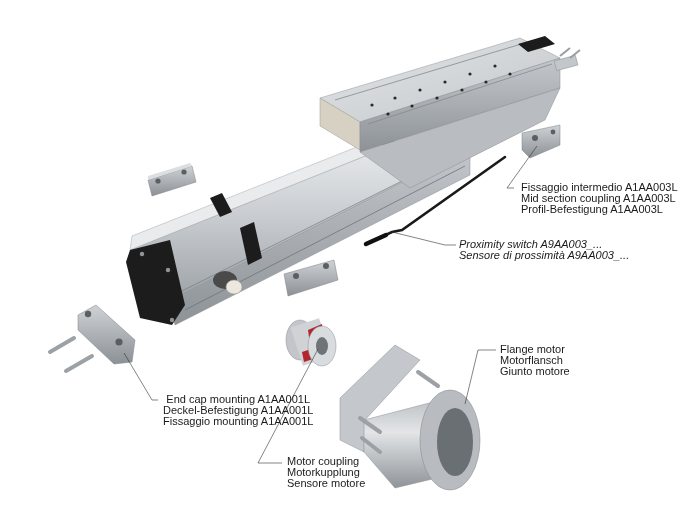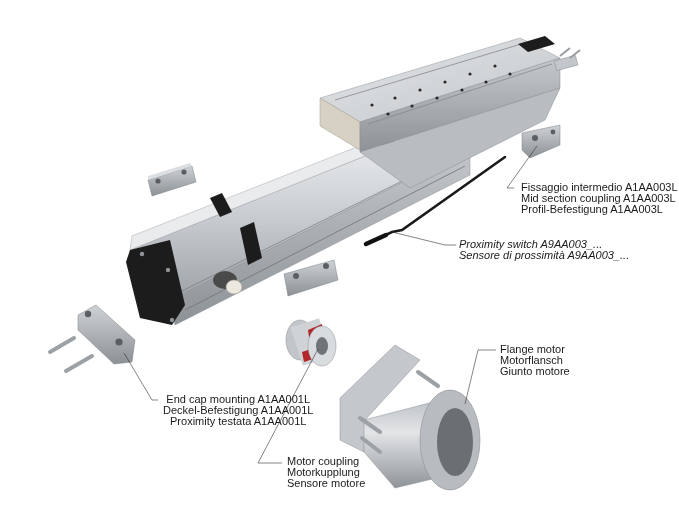--- a/index.html
+++ b/index.html
@@ -153,21 +153,21 @@
 </div>
 
 <div class="label" style="left:459px; top:239px;font-style:italic;">
   <div>Proximity switch A9AA003_...</div>
   <div>Sensore di prossimità A9AA003_...</div>
 </div>
 
 <div class="label" style="left:163px; top:394px;text-align:center;">
   <div>End cap mounting A1AA001L</div>
   <div>Deckel-Befestigung A1AA001L</div>
-  <div>Proximity testata A1AA001L</div>
+  <div>Fissaggio mounting A1AA001L</div>
 </div>
 
 <div class="label" style="left:287px; top:456px;">
   <div>Motor coupling</div>
   <div>Motorkupplung</div>
   <div>Sensore motore</div>
 </div>
 
 <div class="label" style="left:500px; top:344px;">
   <div>Flange motor</div>

